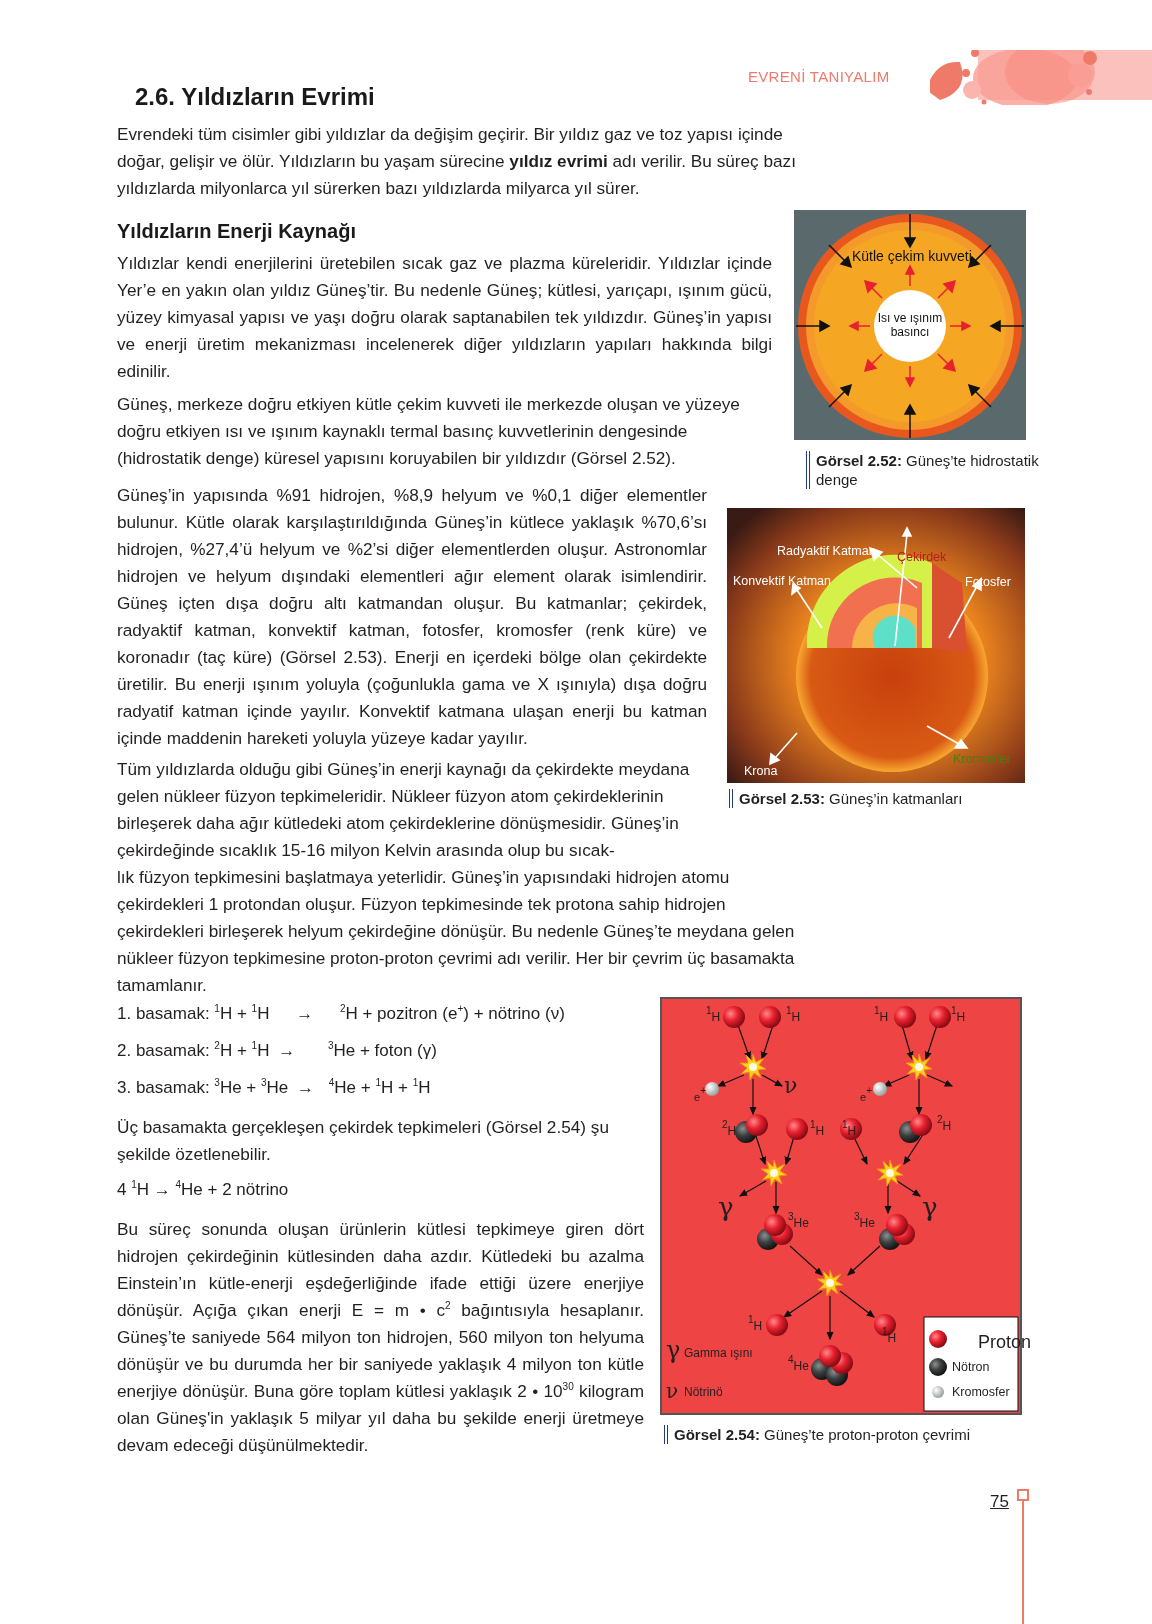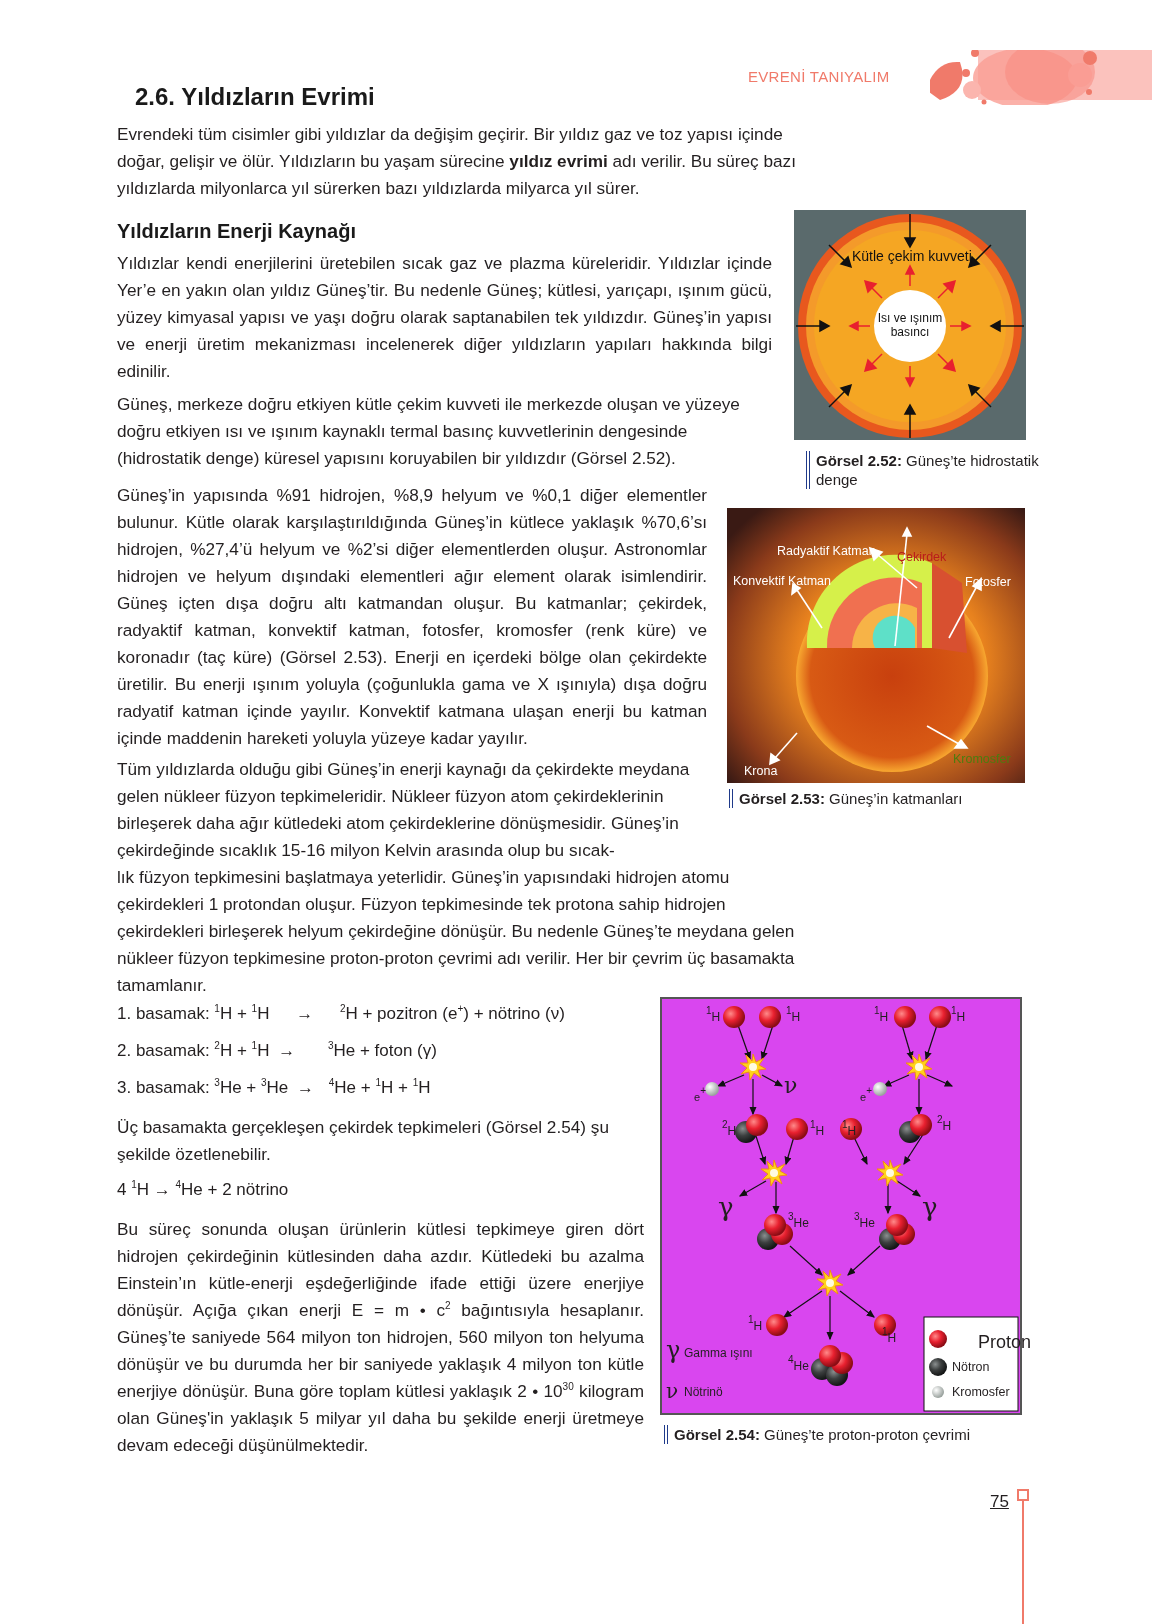--- a/index.html
+++ b/index.html
@@ -170,21 +170,21 @@
   </svg>
   <div class="lbl" style="left:170px; top:7px; font-size:12.5px; color:#b91c1c;margin-top:35px;">Çekirdek</div>
   <div class="lbl" style="left:50px; top:36px; font-size:12.5px; color:#fff;">Radyaktif Katman</div>
   <div class="lbl" style="left:6px; top:66px; font-size:12.5px; color:#fff;">Konvektif Katman</div>
   <div class="lbl" style="left:238px; top:67px; font-size:12.5px; color:#fff;">Fotosfer</div>
   <div class="lbl" style="left:226px; top:244px; font-size:12.5px; color:#4d7c0f;">Kromosfer</div>
   <div class="lbl" style="left:17px; top:256px; font-size:12.5px; color:#fff;">Krona</div>
 </div>
 <div class="caption" style="left:729px; top:789px; width:300px;"><b>Görsel 2.53:</b><span> Güneş’in katmanları</span></div>
 
-<div class="fig" style="left:660px; top:997px; width:362px; height:418px; border:2px solid #555; box-sizing:border-box; background:#d946ef;">
+<div class="fig" style="left:660px; top:997px; width:362px; height:418px; border:2px solid #555; box-sizing:border-box; background:#ef4444;">
   <svg width="358" height="414" viewBox="0 0 358 414">
     <defs>
       <radialGradient id="pr" cx="0.35" cy="0.35" r="0.65">
           <stop offset="0" stop-color="#ff8a8a"></stop>
           <stop offset="0.5" stop-color="#e8202f"></stop>
           <stop offset="1" stop-color="#8a0c14"></stop>
         </radialGradient>
       <radialGradient id="nt" cx="0.35" cy="0.35" r="0.65">
           <stop offset="0" stop-color="#8a8f8f"></stop>
           <stop offset="0.5" stop-color="#3c3f3f"></stop>

